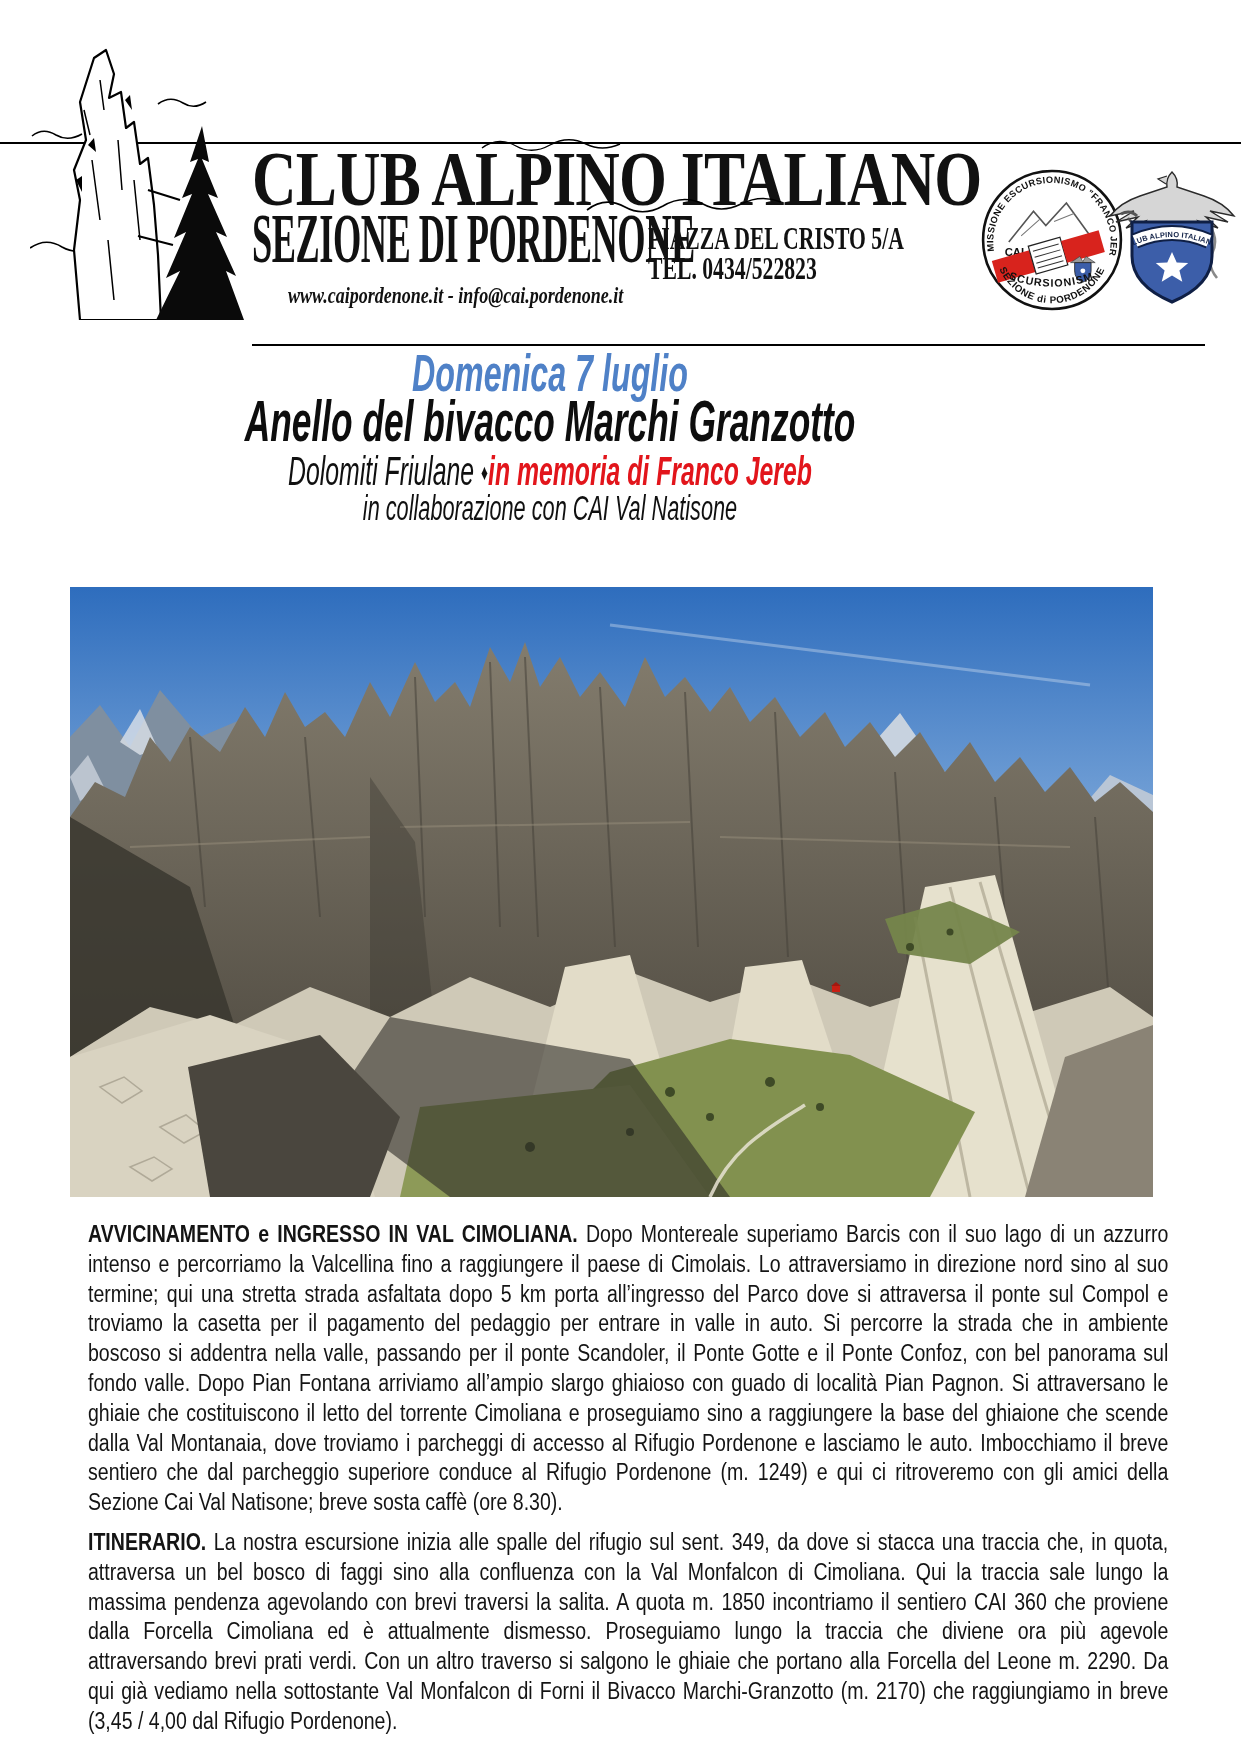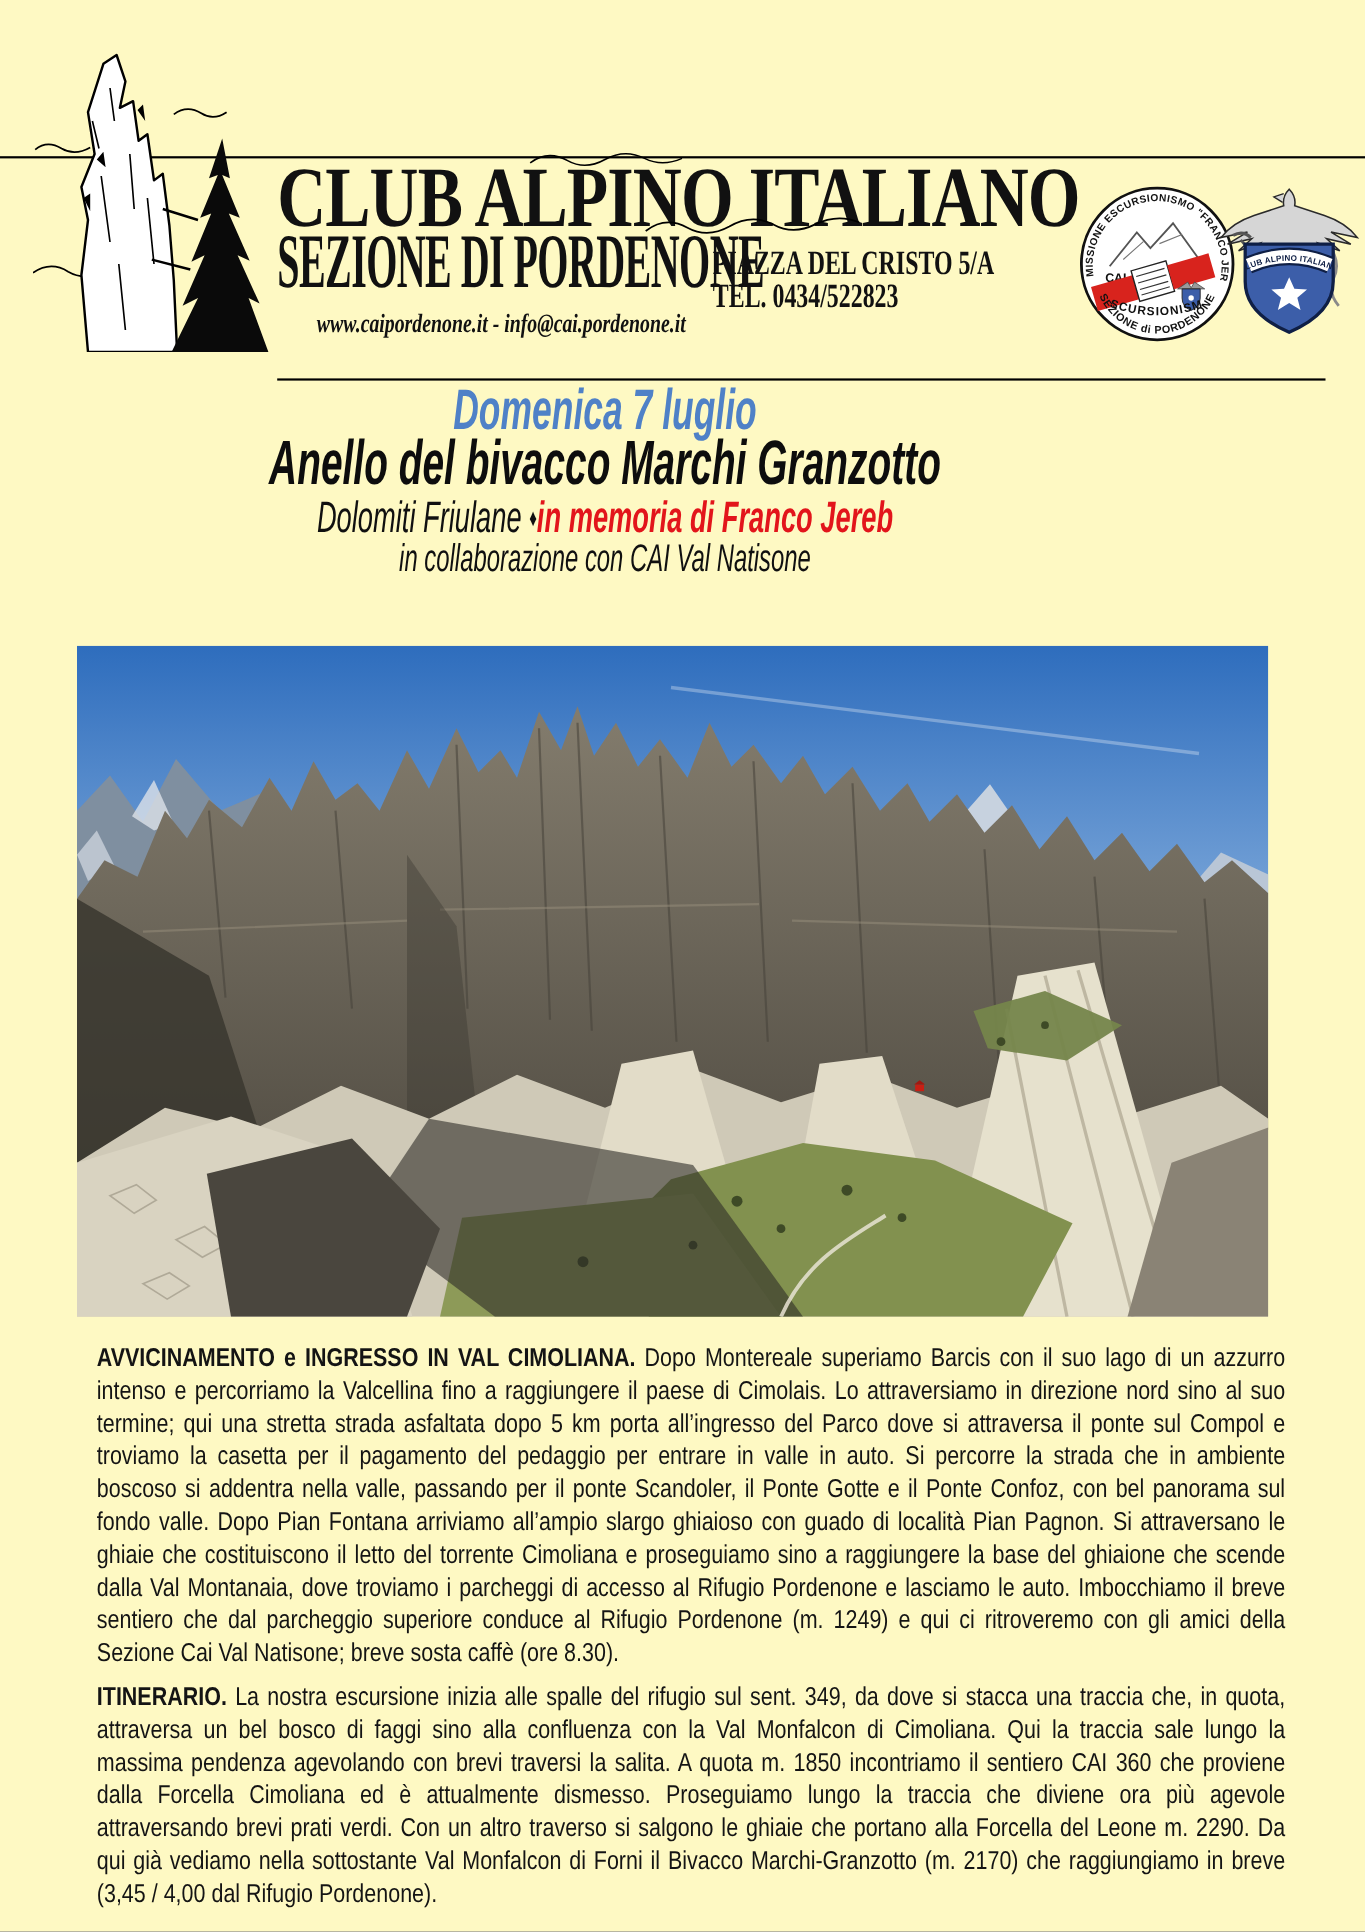--- a/index.html
+++ b/index.html
@@ -1,18 +1,18 @@
 <!DOCTYPE html>
 <html><head>
 <meta charset="utf-8">
 <style>
   html,body { margin:0; padding:0; background:#888; }
   .page {
     position:relative; width:1241px; height:1756px; margin:0 auto;
-    background:#fef9c3; overflow:hidden; color:#111;
+    background:#ffffff; overflow:hidden; color:#111;
     font-family:"Liberation Sans", sans-serif;
   }
   .abs { position:absolute; }
 
   
   .rule { position:absolute; background:#000; }
   .org-name {
     position:absolute; left:252px; top:140px; white-space:nowrap;
     font-family:"Liberation Serif", serif; font-weight:bold; font-size:78px; line-height:1;
     transform:scaleX(.79); transform-origin:left top; letter-spacing:-1px;

